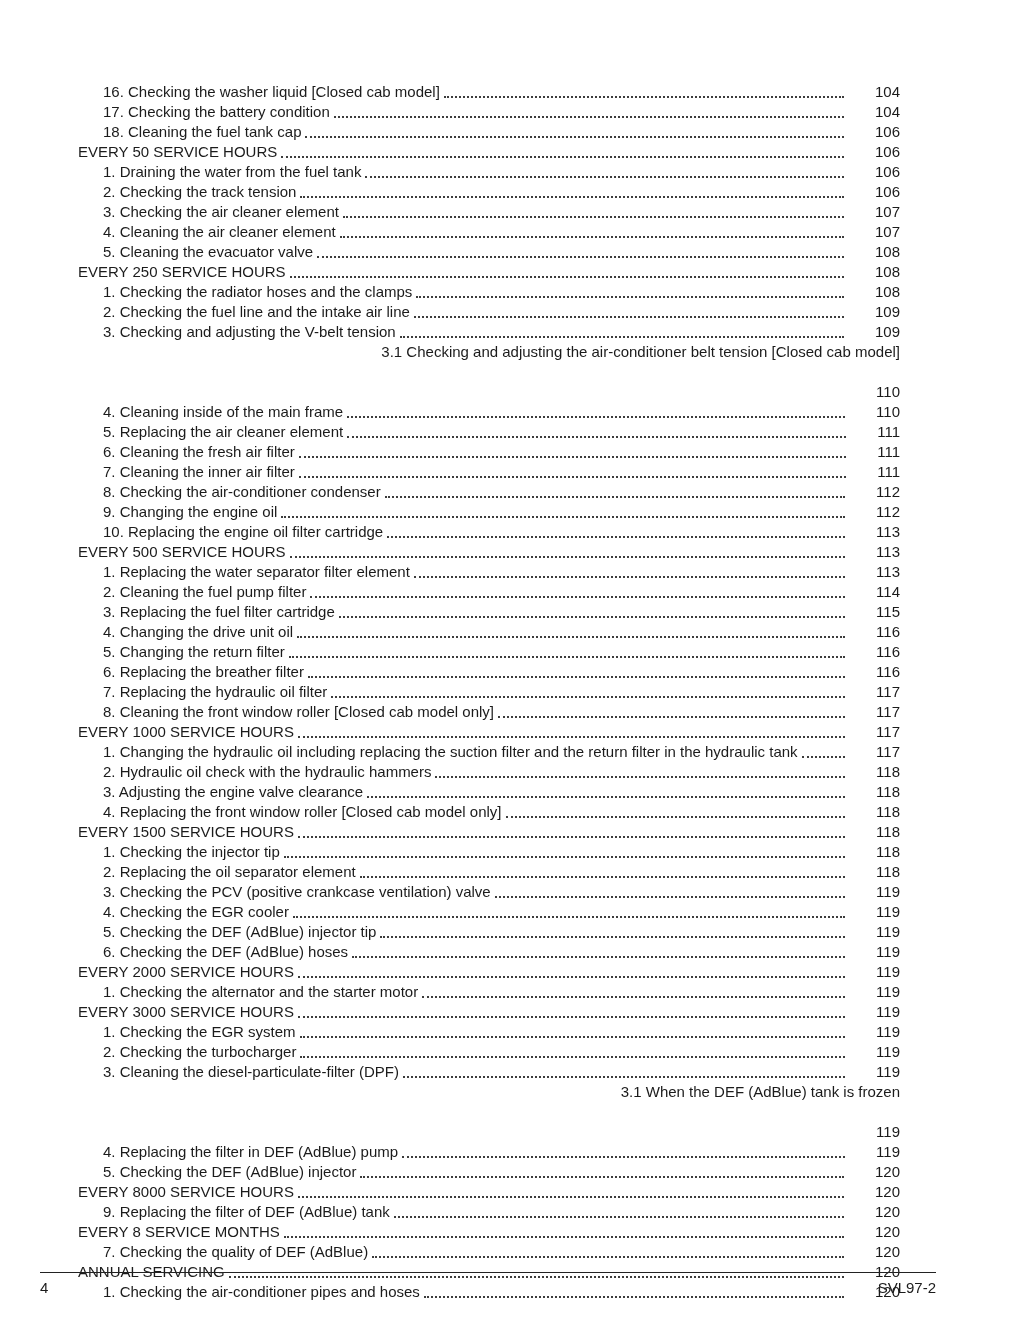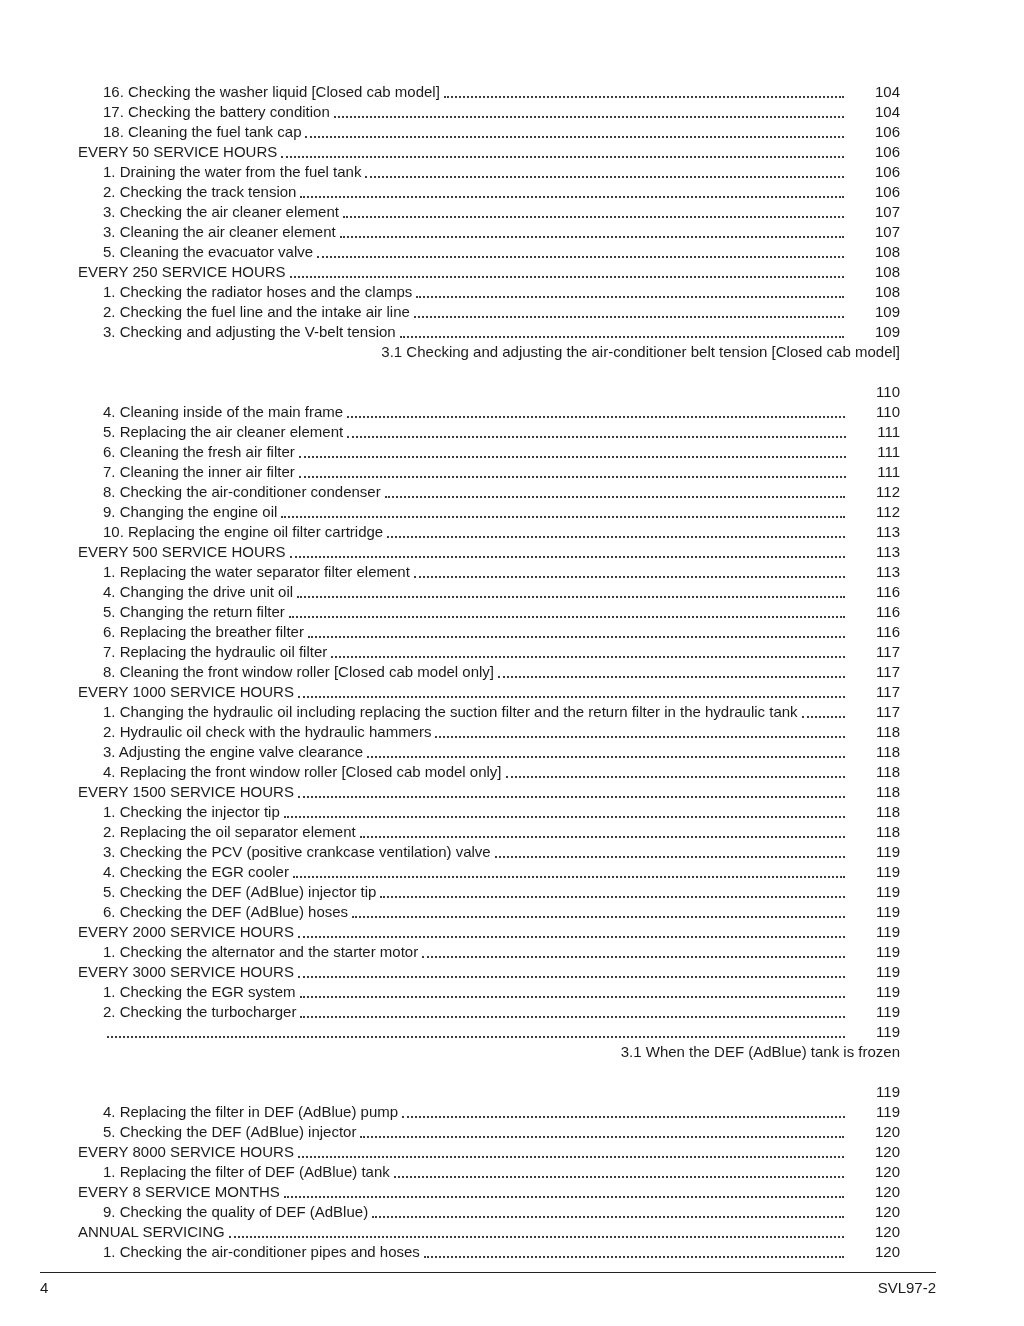--- a/index.html
+++ b/index.html
@@ -113,21 +113,21 @@
       <span class="pg">106</span>
     </div>
 
     <div class="row lvl1">
       <span class="txt">3. Checking the air cleaner element</span>
       <span class="dots"></span>
       <span class="pg">107</span>
     </div>
 
     <div class="row lvl1">
-      <span class="txt">3. Cleaning the air cleaner element</span>
+      <span class="txt">4. Cleaning the air cleaner element</span>
       <span class="dots"></span>
       <span class="pg">107</span>
     </div>
 
     <div class="row lvl1">
       <span class="txt">5. Cleaning the evacuator valve</span>
       <span class="dots"></span>
       <span class="pg">108</span>
     </div>
 
@@ -208,21 +208,31 @@
       <span class="dots"></span>
       <span class="pg">113</span>
     </div>
 
     <div class="row lvl1">
       <span class="txt">1. Replacing the water separator filter element</span>
       <span class="dots"></span>
       <span class="pg">113</span>
     </div>
 
-
+    <div class="row lvl1">
+      <span class="txt">2. Cleaning the fuel pump filter</span>
+      <span class="dots"></span>
+      <span class="pg">114</span>
+    </div>
+
+    <div class="row lvl1">
+      <span class="txt">3. Replacing the fuel filter cartridge</span>
+      <span class="dots"></span>
+      <span class="pg">115</span>
+    </div>
 
     <div class="row lvl1">
       <span class="txt">4. Changing the drive unit oil</span>
       <span class="dots"></span>
       <span class="pg">116</span>
     </div>
 
     <div class="row lvl1">
       <span class="txt">5. Changing the return filter</span>
       <span class="dots"></span>
@@ -343,20 +353,21 @@
       <span class="pg">119</span>
     </div>
 
     <div class="row lvl1">
       <span class="txt">2. Checking the turbocharger</span>
       <span class="dots"></span>
       <span class="pg">119</span>
     </div>
 
     <div class="row lvl1">
+      <span class="txt">3. Cleaning the diesel-particulate-filter (DPF)</span>
       <span class="dots"></span>
       <span class="pg">119</span>
     </div>
 
     <div class="row lvl2">
       <span class="txt">3.1 When the DEF (AdBlue) tank is frozen</span>
       <span class="dots"></span>
       <span class="pg">119</span>
     </div>
 
@@ -372,33 +383,33 @@
       <span class="pg">120</span>
     </div>
 
     <div class="row lvl0">
       <span class="txt">EVERY 8000 SERVICE HOURS</span>
       <span class="dots"></span>
       <span class="pg">120</span>
     </div>
 
     <div class="row lvl1">
-      <span class="txt">1. Replacing the filter of DEF (AdBlue) tank</span>
+      <span class="txt">9. Replacing the filter of DEF (AdBlue) tank</span>
       <span class="dots"></span>
       <span class="pg">120</span>
     </div>
 
     <div class="row lvl0">
       <span class="txt">EVERY 8 SERVICE MONTHS</span>
       <span class="dots"></span>
       <span class="pg">120</span>
     </div>
 
     <div class="row lvl1">
-      <span class="txt">9. Checking the quality of DEF (AdBlue)</span>
+      <span class="txt">7. Checking the quality of DEF (AdBlue)</span>
       <span class="dots"></span>
       <span class="pg">120</span>
     </div>
 
     <div class="row lvl0">
       <span class="txt">ANNUAL SERVICING</span>
       <span class="dots"></span>
       <span class="pg">120</span>
     </div>
 

